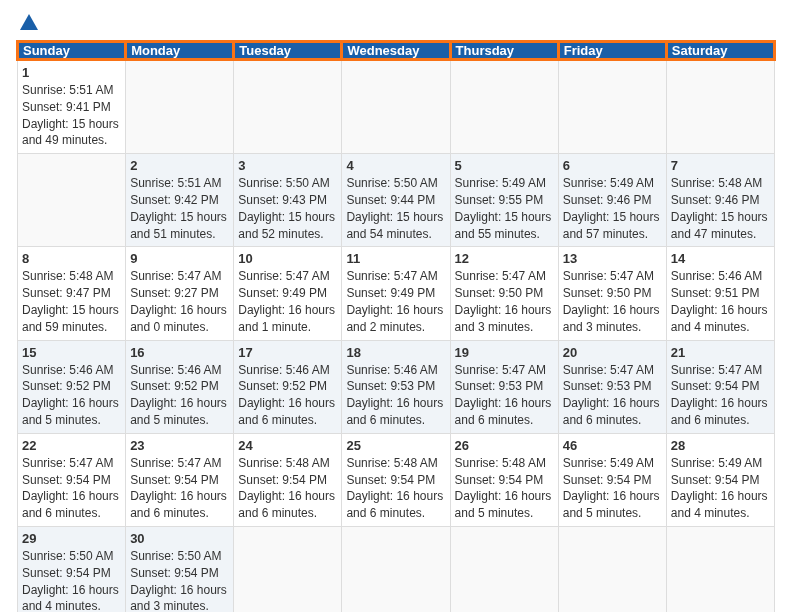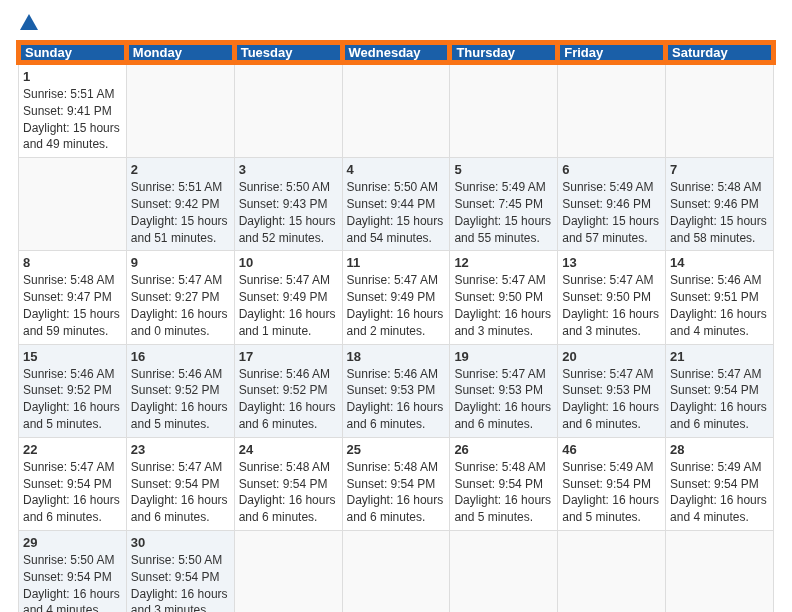--- a/index.html
+++ b/index.html
@@ -42,21 +42,21 @@
     }
     thead tr {
       background-color: #1a5fa8;
       color: white;
     }
     thead th {
       padding: 0 4px;
       text-align: left;
       font-size: 13px;
       font-weight: bold;
-      border: 5px solid #f97316;
+      border: 3px solid #f97316;
     }
     tbody tr {
       background: #fff;
     }
     tbody tr:nth-child(even) {
       background: #f5f5f5;
     }
     tbody td {
       padding: 4px 4px;
       vertical-align: top;
@@ -155,41 +155,41 @@
             <div>Sunrise: 5:50 AM</div>
             <div>Sunset: 9:44 PM</div>
             <div>Daylight: 15 hours</div>
             <div>and 54 minutes.</div>
           </div>
         </td>
         <td>
           <span class="day-number">5</span>
           <div class="day-info">
             <div>Sunrise: 5:49 AM</div>
-            <div>Sunset: 7:45 PM</div>
+            <div>Sunset: 9:55 PM</div>
             <div>Daylight: 15 hours</div>
             <div>and 55 minutes.</div>
           </div>
         </td>
         <td>
           <span class="day-number">6</span>
           <div class="day-info">
             <div>Sunrise: 5:49 AM</div>
             <div>Sunset: 9:46 PM</div>
             <div>Daylight: 15 hours</div>
             <div>and 57 minutes.</div>
           </div>
         </td>
         <td>
           <span class="day-number">7</span>
           <div class="day-info">
             <div>Sunrise: 5:48 AM</div>
             <div>Sunset: 9:46 PM</div>
             <div>Daylight: 15 hours</div>
-            <div>and 58 minutes.</div>
+            <div>and 47 minutes.</div>
           </div>
         </td>
       </tr>
       <tr>
         <td>
           <span class="day-number">8</span>
           <div class="day-info">
             <div>Sunrise: 5:48 AM</div>
             <div>Sunset: 9:47 PM</div>
             <div>Daylight: 15 hours</div>

